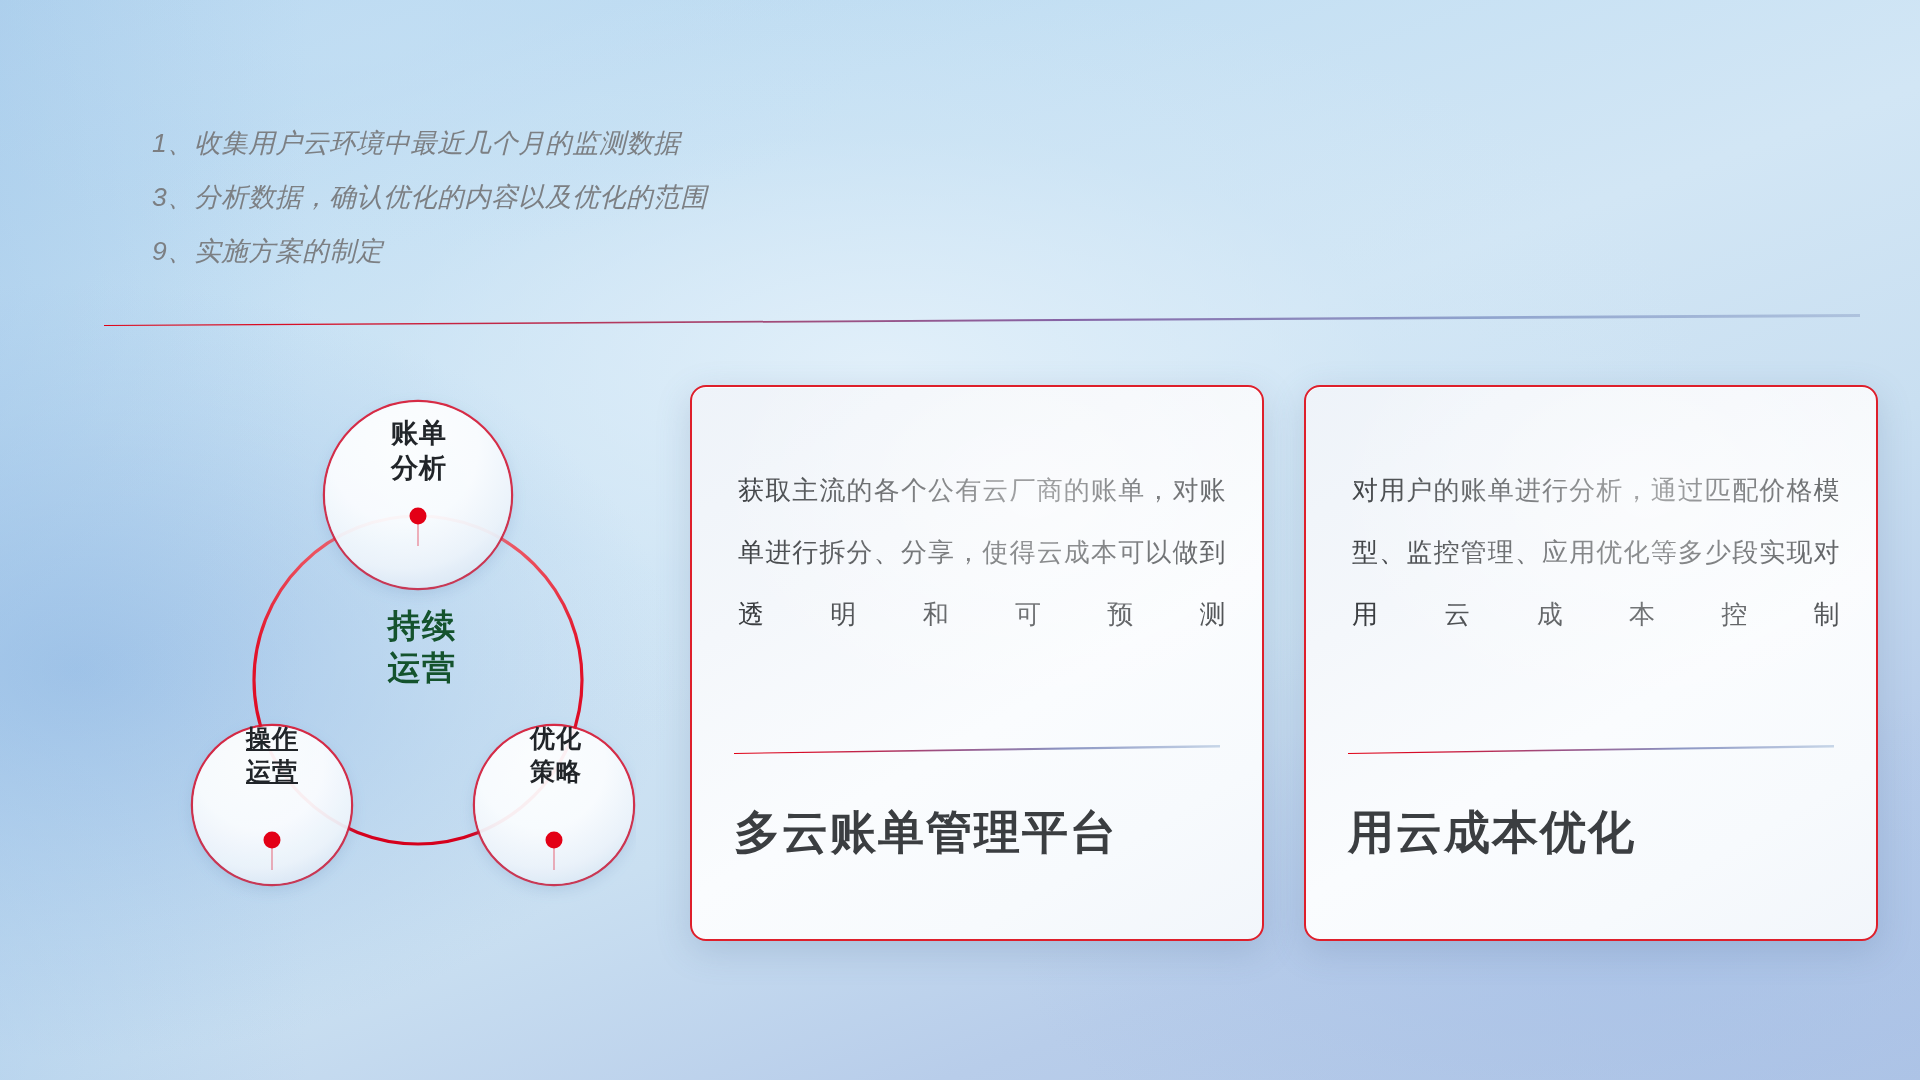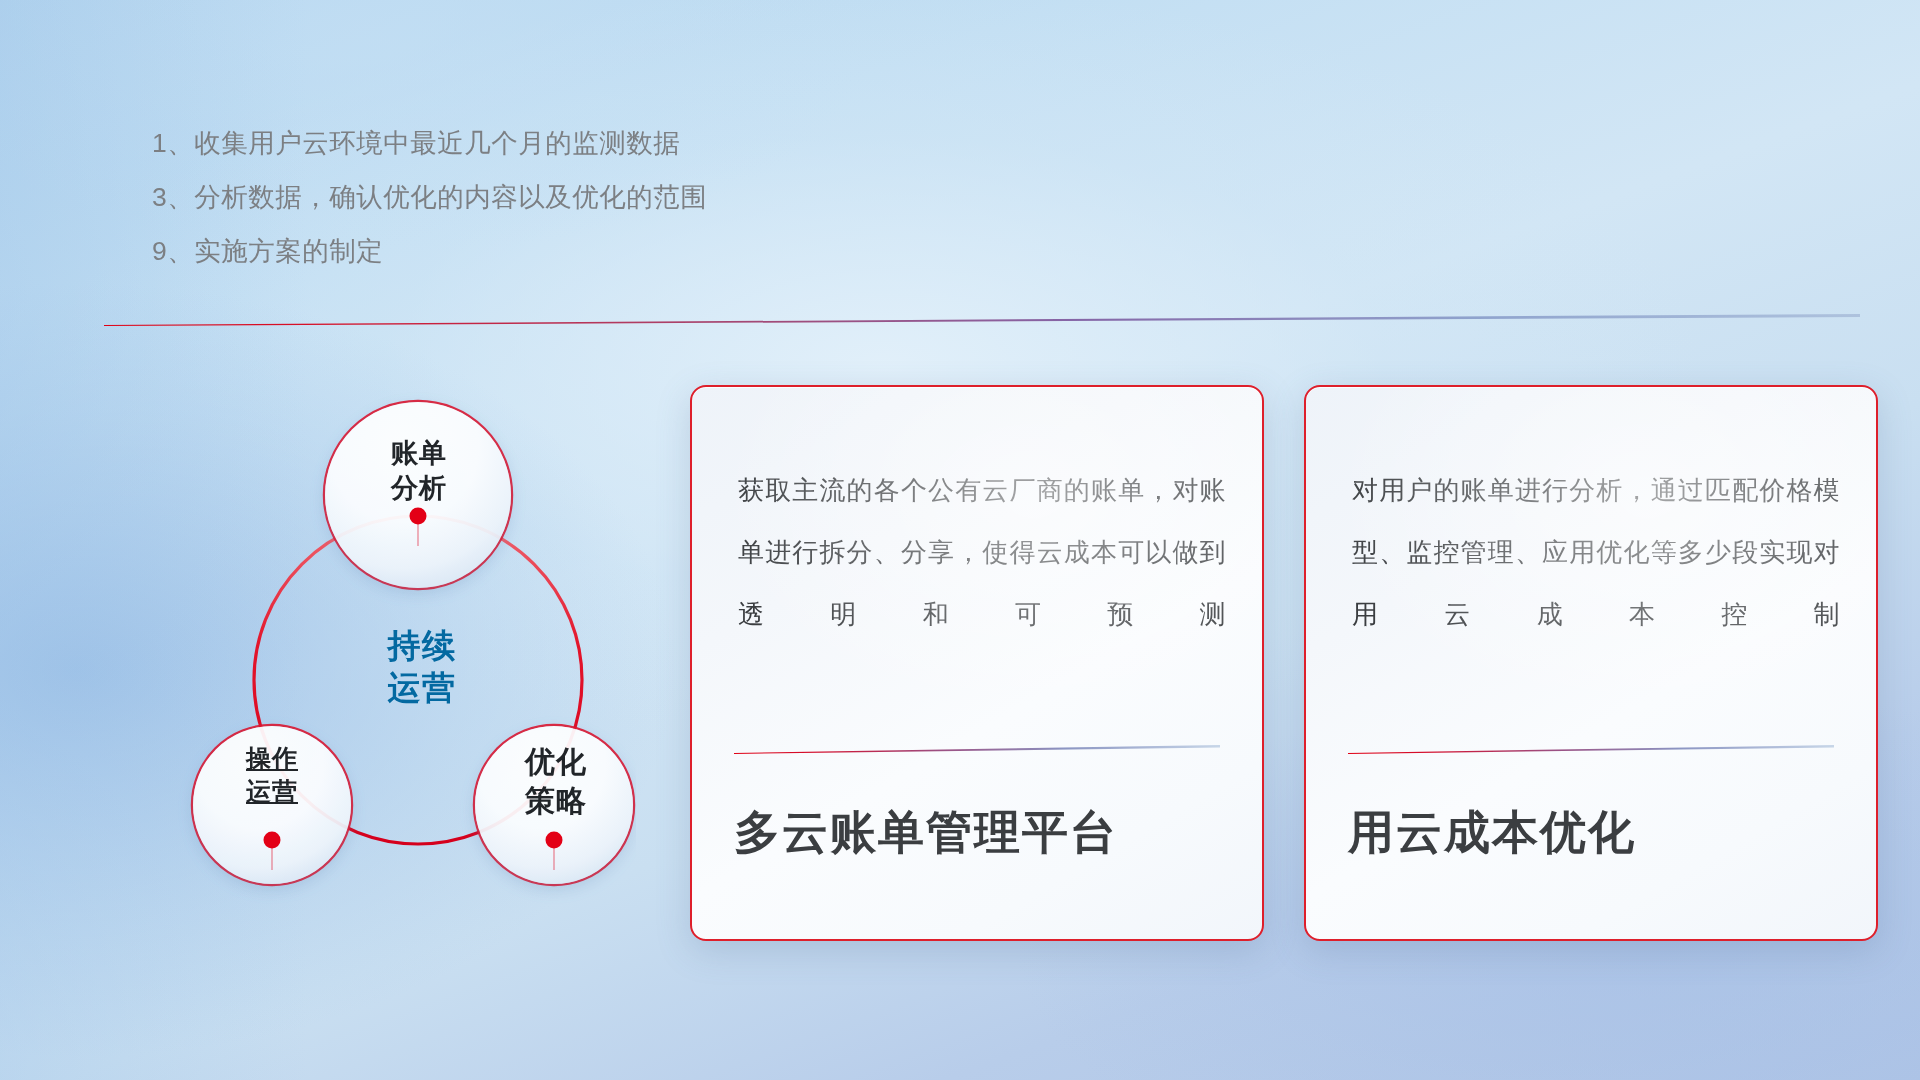--- a/index.html
+++ b/index.html
@@ -18,39 +18,39 @@
   .bgE{background:radial-gradient(ellipse 34% 26% at 20% 4%, rgba(196,223,244,.65) 0%, rgba(196,223,244,0) 75%);}
   .bgF{background:linear-gradient(90deg, rgba(150,190,230,.30) 0%, rgba(150,190,230,0) 16%);}
 
   
   #toplist{position:absolute;left:0;top:0;width:1920px;height:300px;z-index:4;}
   .list-col{position:absolute;}
   .list-col.left{left:152px;top:116px;}
   .list-col.right{left:1006px;top:156px;}
   .list-item{
     color:#7c7f83;font-size:26.5px;line-height:54px;white-space:nowrap;
-    letter-spacing:.5px;font-weight:400;
+    letter-spacing:.5px;font-weight:400;font-style:italic;
   }
 
   
   #main-divider{position:absolute;left:104px;top:314px;width:1756px;height:12px;z-index:4;}
   #main-divider svg{display:block;}
 
   
   #venn{position:absolute;left:96px;top:350px;width:540px;height:590px;z-index:5;}
   #venn svg{display:block;}
   .venn-label{
     position:absolute;text-align:center;color:#212529;font-weight:700;
-    line-height:1.30;letter-spacing:1px;pointer-events:none;margin-top:20px;
+    line-height:1.30;letter-spacing:1px;pointer-events:none;
   }
   #lbl-top   {left:248px;top:66px; width:150px;font-size:27px;}
   #lbl-left  {left:106px;top:372px;width:140px;font-size:25px;text-decoration:underline;}
-  #lbl-right {left:390px;top:372px;width:140px;font-size:30px;}
+  #lbl-right {left:390px;top:372px;width:140px;font-size:25px;}
   #lbl-center{
-    left:246px;top:255px;width:160px;font-size:33px;color:#0369a1;
+    left:246px;top:255px;width:160px;font-size:33px;color:#14532d;
     font-weight:700;letter-spacing:1.5px;line-height:1.28;
   }
 
   
   .card{
     position:absolute;top:385px;width:570px;height:552px;z-index:6;
     border-radius:16px;
     background:linear-gradient(150deg,#eef3f9 0%,#f4f7fb 30%,#fafcfe 58%,#f7fafd 80%,#f2f6fb 100%);
     border:2px solid #de1f2b;
     box-shadow:0 10px 34px rgba(80,110,150,.22), inset 0 1px 0 rgba(255,255,255,.85);

